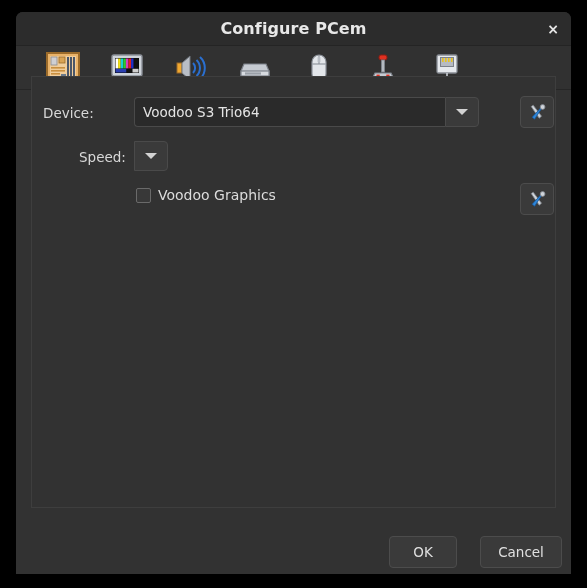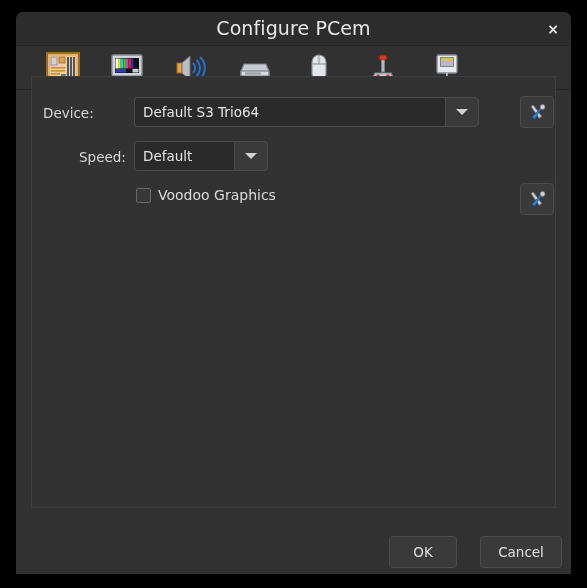--- a/index.html
+++ b/index.html
@@ -32,22 +32,22 @@
     border-top-left-radius: 7px;
     border-top-right-radius: 7px;
     border-bottom: 1px solid #242424;
   }
   #title-text {
     position: absolute;
     left: 0; right: 0; top: 0;
     line-height: 33px;
     text-align: center;
     color: #e8e8e8;
-    font-size: 19px;
-    font-weight: normal;
+    font-size: 16px;
+    font-weight: bold;
     letter-spacing: 0.1px;
   }
   #close-btn {
     position: absolute;
     right: 8px;
     top: 7px;
     width: 20px;
     height: 20px;
     line-height: 20px;
     text-align: center;
@@ -338,38 +338,37 @@
       <div class="ul"></div>
     </div>
 
   </div>
 
   <div id="content">
 
     <div class="flabel row" style="left:11px; top:27px;">Device:</div>
 
     <div class="combo" style="left:102px; top:20px; width:345px;">
-      <div class="entry">Default S3 Trio64</div>
+      <div class="entry">Voodoo S3 Trio64</div>
       <div class="arrowbtn">
         <div class="caret"></div>
       </div>
     </div>
 
     <div class="toolsbtn" style="left:488px; top:19px;">
       <svg width="19" height="19" viewBox="0 0 19 19">
         <path d="M3.2 3.6 L5.2 2.2 L13.5 13.2 L11.2 15.2 Z" fill="#cfd4da" stroke="#7f848c" stroke-width="0.8"></path>
         <path d="M14.9 3.5 L12.6 5.0 L4.2 14.2 L6.6 16.2 Z" fill="#2f86d8" stroke="#17579a" stroke-width="0.8"></path>
         <circle cx="14.6" cy="4.0" r="2.4" fill="#cfd4da" stroke="#7f848c" stroke-width="0.8"></circle>
       </svg>
     </div>
 
     <div class="flabel row" style="left:11px; top:71px;margin-left:36px;">Speed:</div>
 
     <div class="combo" style="left:102px; top:64px; width:134px;">
-      <div class="entry">Default</div>
       <div class="arrowbtn">
         <div class="caret"></div>
       </div>
     </div>
 
     <div class="chkrow" style="left:104px; top:110px;">
       <div class="chkbox"></div>
       <div class="chklabel">Voodoo Graphics</div>
     </div>
 

